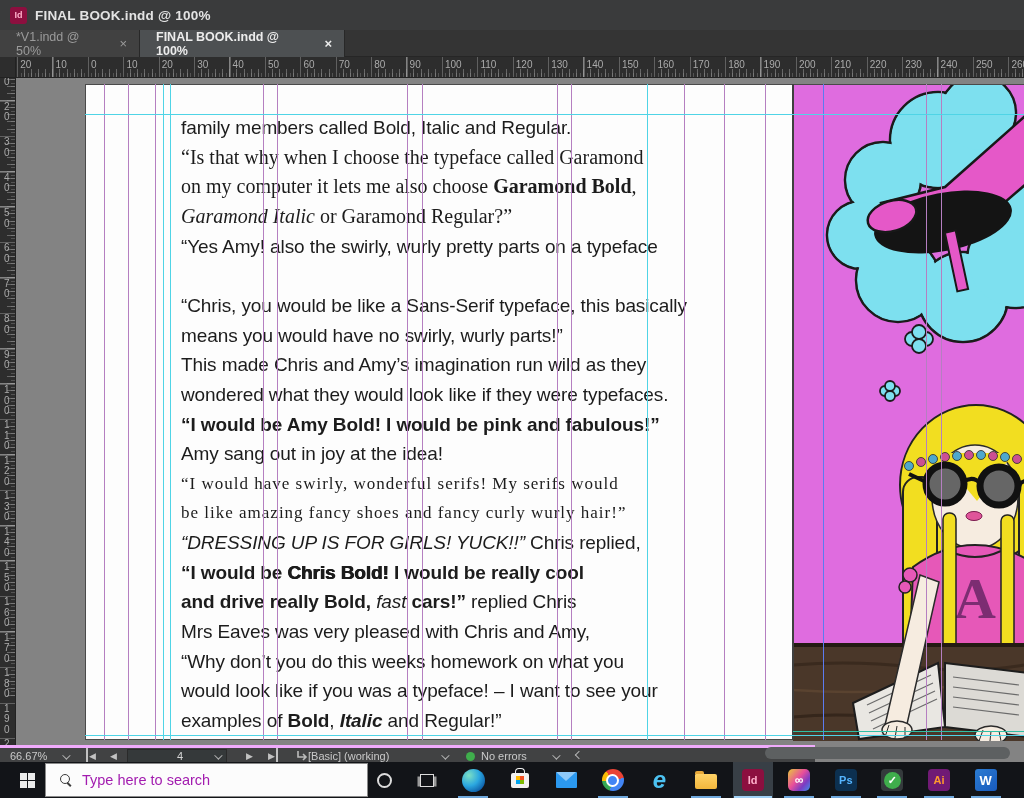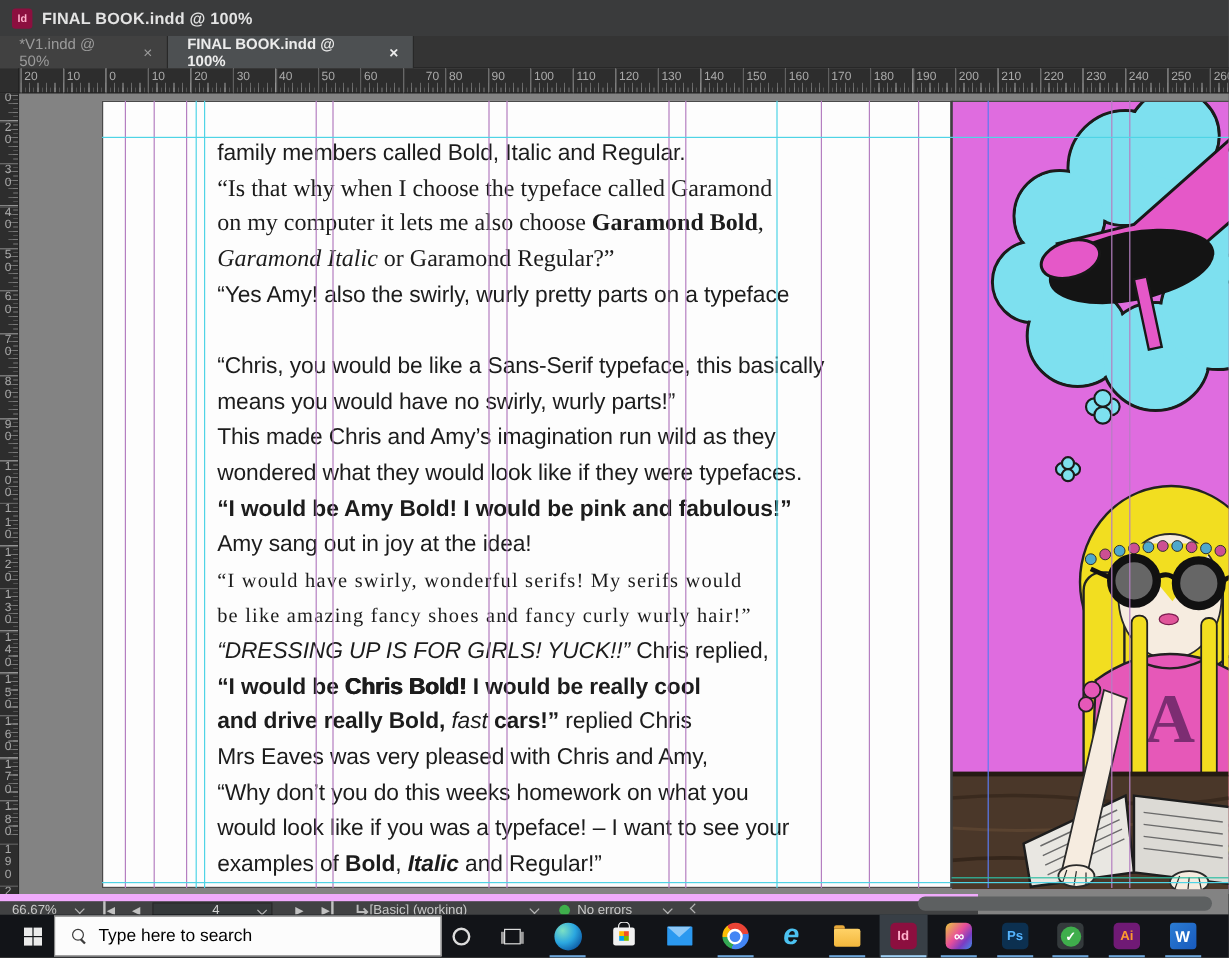--- a/index.html
+++ b/index.html
@@ -66,21 +66,21 @@
   .f-curly { font-family:cursive; font-size:17px; line-height:29.65px; letter-spacing:1px; }
   .seg-r { font-weight:400; } .seg-b { font-weight:700; }
   .seg-i { font-style:italic; } .seg-bi { font-weight:700; font-style:italic; }
   .seg-xb { font-weight:700; text-shadow:.5px 0 0 currentColor, -.3px 0 0 currentColor; }
 
   .guide-v { position:absolute; width:1px; top:6px; height:656px; }
   .guide-h { position:absolute; height:1px; }
 
   
   #statusbar { position:absolute; left:0; top:745px; width:815px; height:17px;
-               background:#414243; border-top:6px solid #f0abfc; color:#c9c9c9; font-size:11px;text-align:center; }
+               background:#414243; border-top:3px solid #f0abfc; color:#c9c9c9; font-size:11px;text-align:center; }
   .sb { position:absolute; top:0; height:16px; line-height:16px; }
   .chev { display:inline-block; width:6px; height:6px; border-right:1.5px solid #b5b5b5;
           border-bottom:1.5px solid #b5b5b5; transform:rotate(45deg) translateY(-2px); }
   .chev-left { transform:rotate(135deg); margin-top:5px;}
   .navbtn { color:#c2c2c2; font-size:9px; }
   .navbar-edge { border-left:2px solid #c2c2c2; padding-left:1px; }
   .navbar-edge2 { border-right:2px solid #c2c2c2; padding-right:1px; }
   #pagefield { position:absolute; left:127px; top:1px; width:100px; height:14px; background:#35393a;
                border:1px solid #2a2a2a; color:#d5d5d5; font-size:11px; line-height:13px;
                padding-left:6px; }
@@ -96,21 +96,21 @@
               align-items:center; justify-content:center; }
   .winflag { width:15px; height:15px; display:grid; grid-template-columns:7px 7px; gap:1px; }
   .winflag span { background:#ebebeb; width:7px; height:7px; }
   #searchbox { position:absolute; left:45px; top:1px; width:323px; height:34px; background:#fcfcfc;
                border:1px solid #8a8a8a; display:flex; align-items:center; }
   .mag { position:relative; width:12px; height:12px; margin:0 10px 0 14px; }
   .mag::before { content:""; position:absolute; left:0; top:0; width:8px; height:8px;
                  border:1.8px solid #3c3c3c; border-radius:50%; }
   .mag::after { content:""; position:absolute; left:8px; top:8px; width:5px; height:1.8px;
                 background:#3c3c3c; transform:rotate(45deg); transform-origin:0 0; }
-  #searchbox .ph { color:#000000; font-size:14.5px; }
+  #searchbox .ph { color:#a21caf; font-size:14.5px; }
   #cortana { position:absolute; left:372px; top:0; width:24px; height:36px; display:flex;
              align-items:center; justify-content:center; }
   #cortana i { width:15px; height:15px; border:2px solid #dcdcdc; border-radius:50%; display:block;}
   #taskview { position:absolute; left:414px; top:0; width:26px; height:36px; display:flex;
               align-items:center; justify-content:center; }
   #taskview i { width:14px; height:13px; border:1.8px solid #dcdcdc; display:block;
                 box-shadow:-4px 1px 0 -1.5px #9a9a9a, 4px 1px 0 -1.5px #9a9a9a; }
   .tbicon { position:absolute; top:0; width:40px; height:36px; display:flex;
             align-items:center; justify-content:center; }
   .tbicon.active { background:#383f46; }
@@ -184,21 +184,21 @@
       <span class="hlab" style="left: 145.8px;">20</span>
       <div style="position: absolute; left: 178.2px; top: 0px; bottom: 0px; width: 1px; background: rgb(96, 96, 96);"></div>
       <span class="hlab" style="left: 181.2px;">30</span>
       <div style="position: absolute; left: 213.6px; top: 0px; bottom: 0px; width: 1px; background: rgb(96, 96, 96);"></div>
       <span class="hlab" style="left: 216.6px;">40</span>
       <div style="position: absolute; left: 249px; top: 0px; bottom: 0px; width: 1px; background: rgb(96, 96, 96);"></div>
       <span class="hlab" style="left: 252px;">50</span>
       <div style="position: absolute; left: 284.4px; top: 0px; bottom: 0px; width: 1px; background: rgb(96, 96, 96);"></div>
       <span class="hlab" style="left: 287.4px;">60</span>
       <div style="position: absolute; left: 319.8px; top: 0px; bottom: 0px; width: 1px; background: rgb(96, 96, 96);"></div>
-      <span class="hlab" style="left: 322.8px; margin-left: 16px;">70</span>
+      <span class="hlab" style="left: 322.8px;">70</span>
       <div style="position: absolute; left: 355.2px; top: 0px; bottom: 0px; width: 1px; background: rgb(96, 96, 96);"></div>
       <span class="hlab" style="left: 358.2px;">80</span>
       <div style="position: absolute; left: 390.6px; top: 0px; bottom: 0px; width: 1px; background: rgb(96, 96, 96);"></div>
       <span class="hlab" style="left: 393.6px;">90</span>
       <div style="position: absolute; left: 426px; top: 0px; bottom: 0px; width: 1px; background: rgb(96, 96, 96);"></div>
       <span class="hlab" style="left: 429px;">100</span>
       <div style="position: absolute; left: 461.4px; top: 0px; bottom: 0px; width: 1px; background: rgb(96, 96, 96);"></div>
       <span class="hlab" style="left: 464.4px;">110</span>
       <div style="position: absolute; left: 496.8px; top: 0px; bottom: 0px; width: 1px; background: rgb(96, 96, 96);"></div>
       <span class="hlab" style="left: 499.8px;">120</span>

